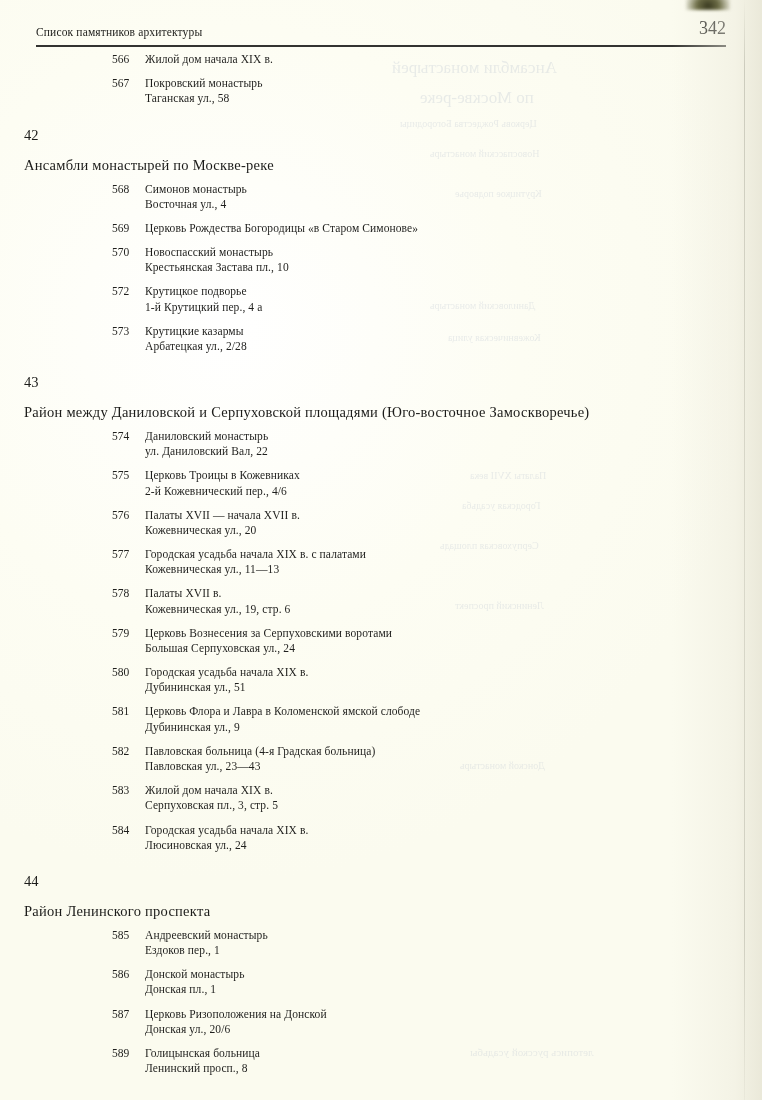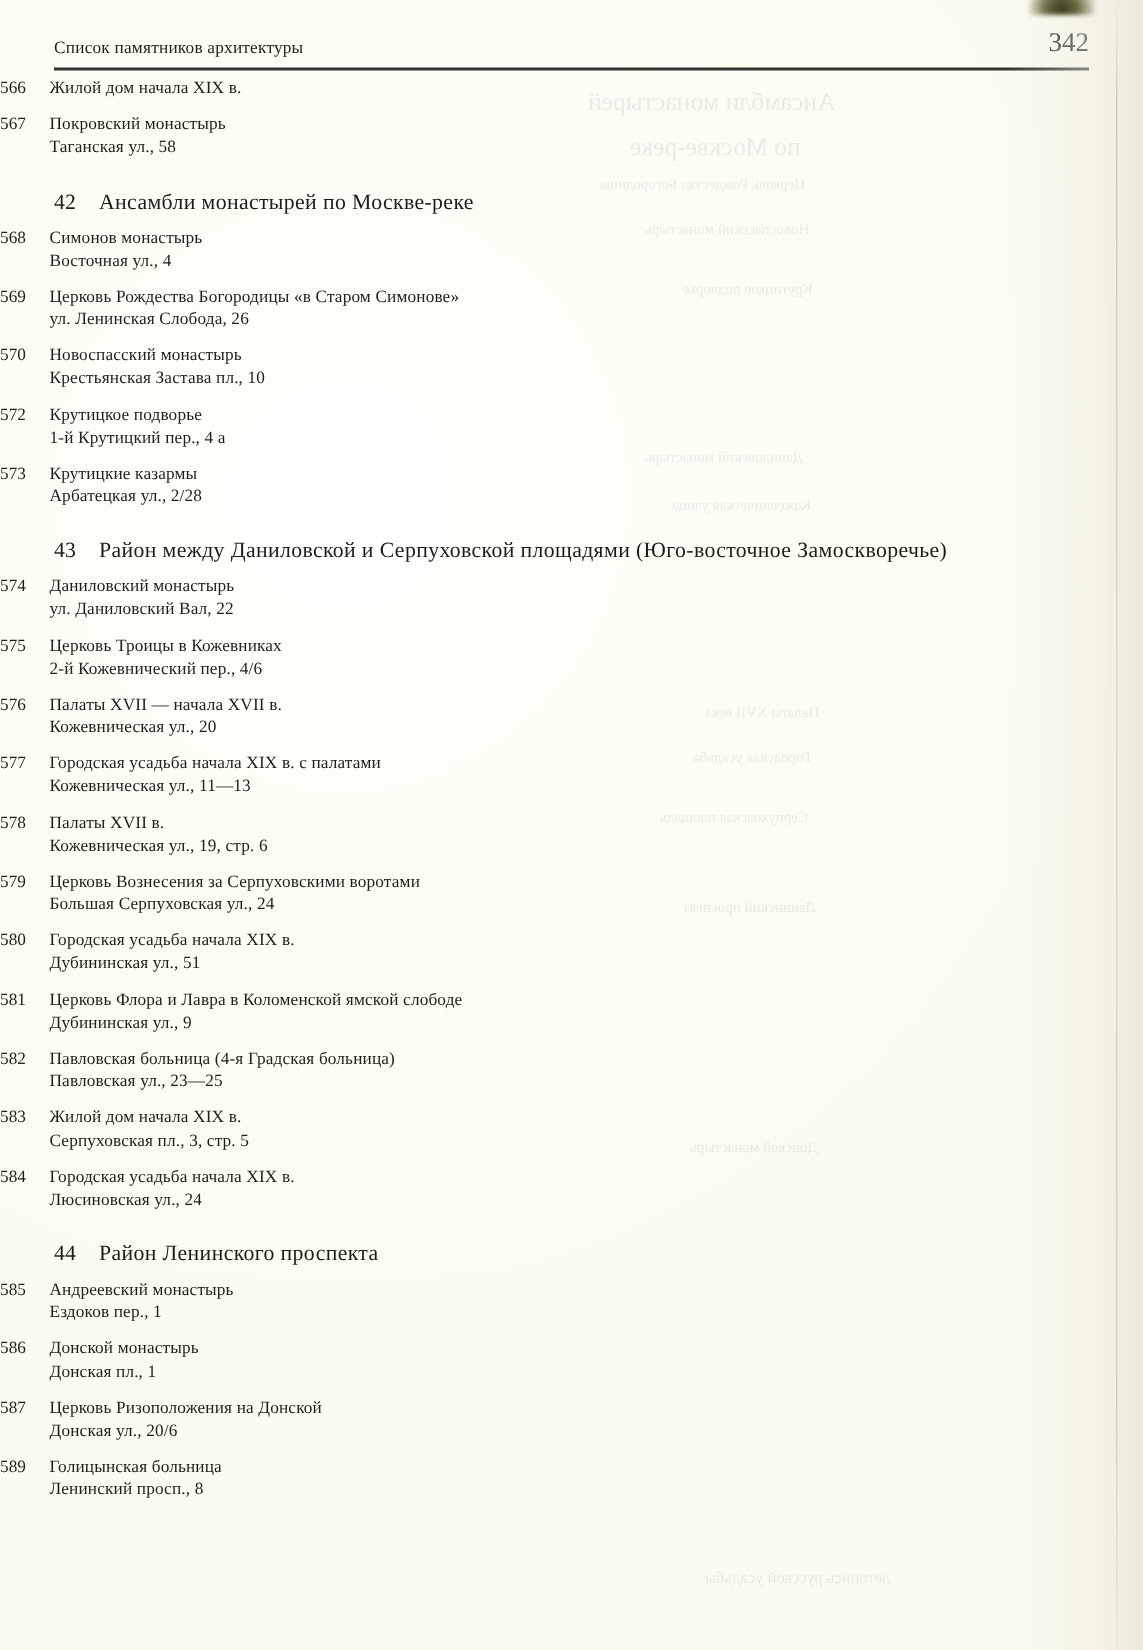--- a/index.html
+++ b/index.html
@@ -104,38 +104,40 @@
     position: absolute;
     top: 52px;
     left: 0;
     right: 0;
   }
 
   .section-head {
     display: flex;
     align-items: baseline;
     margin: 20px 0 8px 0;
-    padding-left: 36px;
+    padding-left: 24px;
+    flex-direction: column;
   }
   .section-num {
     width: 30px;
     flex: 0 0 30px;
     font-size: 14.5px;
     color: #1c1c1a;
   }
   .section-title {
     font-size: 14.5px;
     letter-spacing: 0.25px;
     color: #1c1c1a;
     white-space: nowrap;
   }
 
   .entry {
     display: flex;
     align-items: baseline;
+    padding-left: 112px;
     margin-bottom: 9px;
   }
   .entry-num {
     width: 33px;
     flex: 0 0 33px;
     font-size: 11.5px;
     text-align: left;
     color: #1f1f1d;
   }
   .entry-body {
@@ -205,21 +207,20 @@
         <div class="entry-num">568</div>
         <div class="entry-body">
           <div class="entry-name">Симонов монастырь</div>
           <div class="entry-addr">Восточная ул., 4</div>
         </div>
       </div>
       <div class="entry">
         <div class="entry-num">569</div>
         <div class="entry-body">
           <div class="entry-name">Церковь Рождества Богородицы «в Старом Симонове»</div>
-          <div class="entry-addr">ул. Ленинская Слобода, 26</div>
         </div>
       </div>
       <div class="entry">
         <div class="entry-num">570</div>
         <div class="entry-body">
           <div class="entry-name">Новоспасский монастырь</div>
           <div class="entry-addr">Крестьянская Застава пл., 10</div>
         </div>
       </div>
       <div class="entry">
@@ -293,21 +294,21 @@
         <div class="entry-num">581</div>
         <div class="entry-body">
           <div class="entry-name">Церковь Флора и Лавра в Коломенской ямской слободе</div>
           <div class="entry-addr">Дубининская ул., 9</div>
         </div>
       </div>
       <div class="entry">
         <div class="entry-num">582</div>
         <div class="entry-body">
           <div class="entry-name">Павловская больница (4-я Градская больница)</div>
-          <div class="entry-addr">Павловская ул., 23—25</div>
+          <div class="entry-addr">Павловская ул., 23—43</div>
         </div>
       </div>
       <div class="entry">
         <div class="entry-num">583</div>
         <div class="entry-body">
           <div class="entry-name">Жилой дом начала XIX в.</div>
           <div class="entry-addr">Серпуховская пл., 3, стр. 5</div>
         </div>
       </div>
       <div class="entry">

